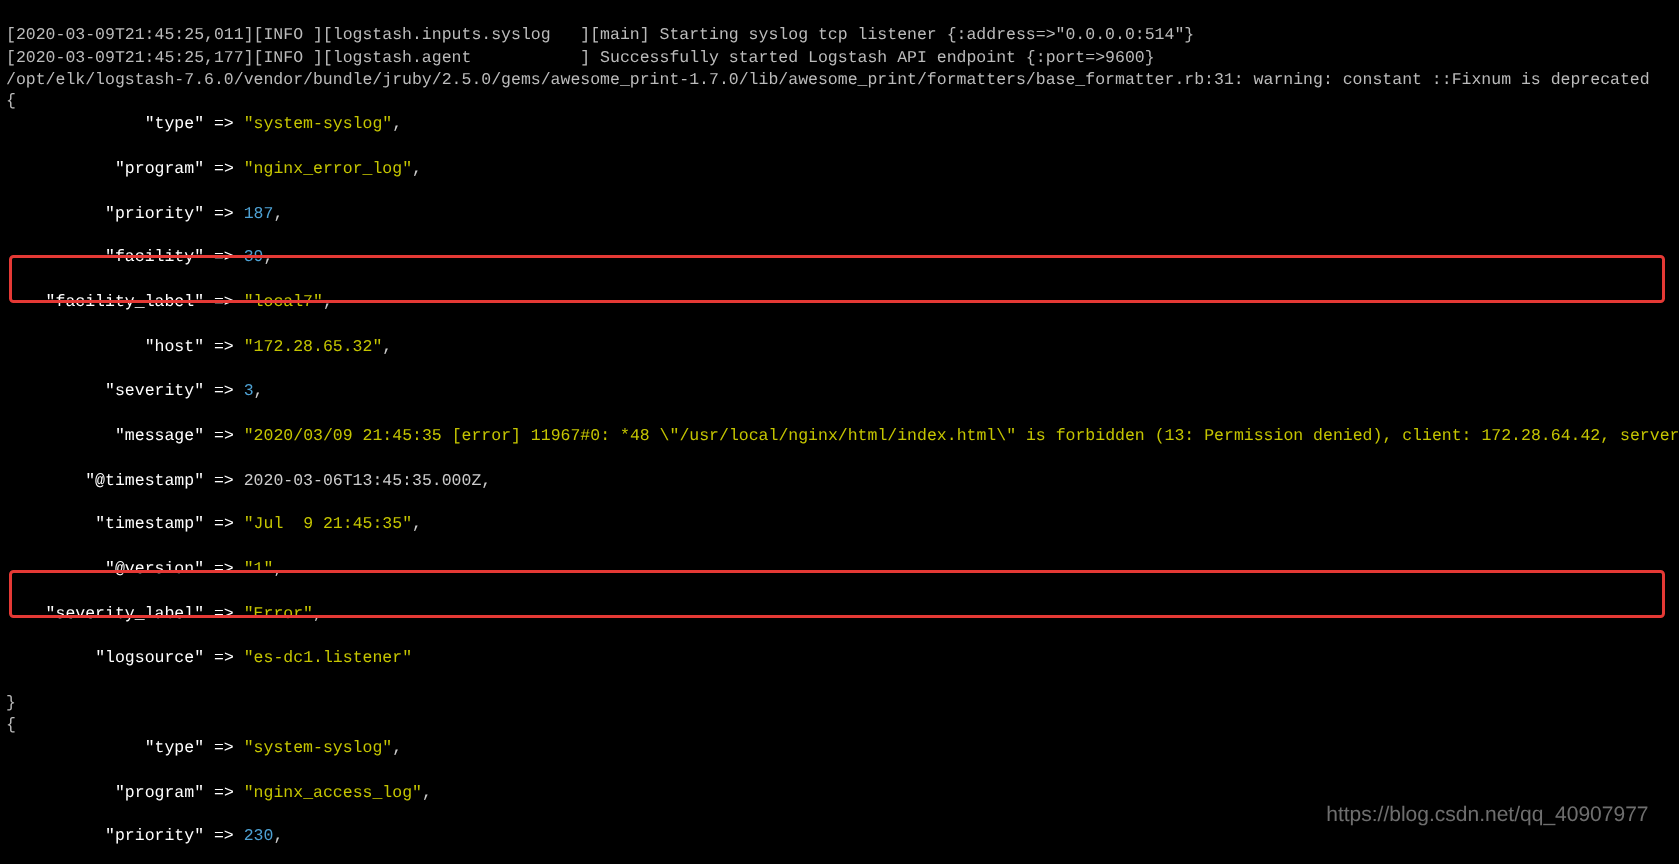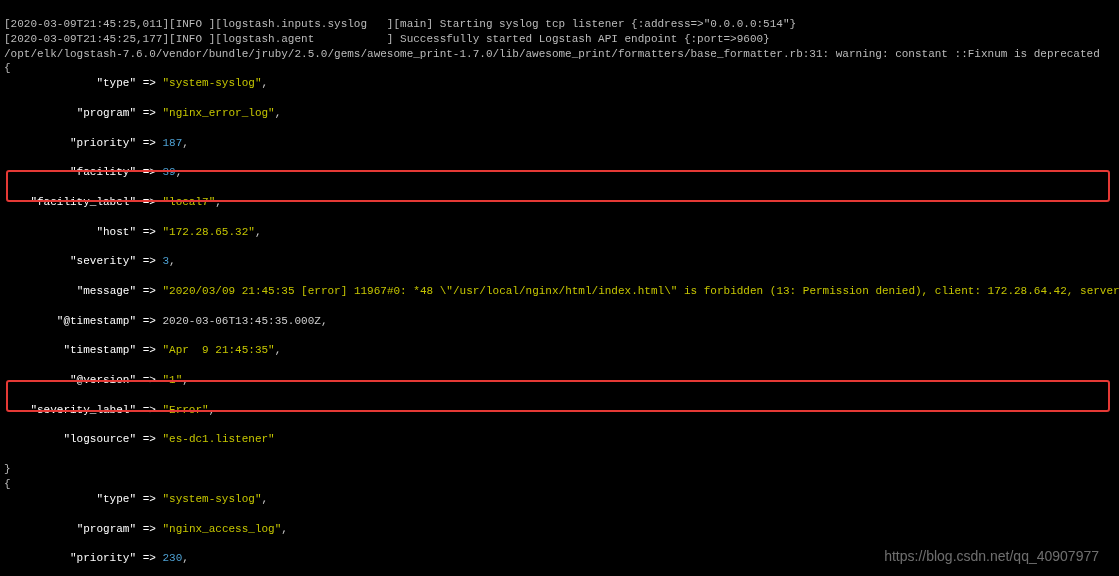--- a/index.html
+++ b/index.html
@@ -31,21 +31,21 @@
     position: absolute;
     border: 2px solid #e53935;
     border-radius: 3px;
     pointer-events: none;
   }
   .box1 { top: 170px; left: 6px; width: 1100px; height: 28px; }
   .box2 { top: 380px; left: 6px; width: 1100px; height: 28px; }
   .watermark {
     position: absolute;
     right: 20px;
-    bottom: 10px;
+    bottom: 24px;
     color: rgba(200,200,200,0.55);
     font-size: 14px;
     font-family: Arial, sans-serif;
   }
   .kv-row { display: block; }
 </style>
 </head>
 <body>
 
 <div class="terminal">
@@ -55,21 +55,21 @@
 <span class="brace">{</span>
 <span class="kv-row">              <span class="key">"type"</span> <span class="arrow">=&gt;</span> <span class="str">"<span>system-syslog</span>"</span>,</span>
 <span class="kv-row">           <span class="key">"program"</span> <span class="arrow">=&gt;</span> <span class="str">"<span>nginx_error_log</span>"</span>,</span>
 <span class="kv-row">          <span class="key">"priority"</span> <span class="arrow">=&gt;</span> <span class="num">187</span>,</span>
 <span class="kv-row">          <span class="key">"facility"</span> <span class="arrow">=&gt;</span> <span class="num">39</span>,</span>
 <span class="kv-row">    <span class="key">"facility_label"</span> <span class="arrow">=&gt;</span> <span class="str">"<span>local7</span>"</span>,</span>
 <span class="kv-row">              <span class="key">"host"</span> <span class="arrow">=&gt;</span> <span class="str">"<span>172.28.65.32</span>"</span>,</span>
 <span class="kv-row">          <span class="key">"severity"</span> <span class="arrow">=&gt;</span> <span class="num">3</span>,</span>
 <span class="kv-row">           <span class="key">"message"</span> <span class="arrow">=&gt;</span> <span class="str">"<span>2020/03/09 21:45:35 [error] 11967#0: *48 \"/usr/local/nginx/html/index.html\" is forbidden (13: Permission denied), client: 172.28.64.42, server: localhost, request: \"GET / HTTP/1.1\", host: \"172.28.65.32\"</span>"</span>,</span>
 <span class="kv-row">        <span class="key">"@timestamp"</span> <span class="arrow">=&gt;</span> <span>2020-03-06T13:45:35.000Z</span>,</span>
-<span class="kv-row">         <span class="key">"timestamp"</span> <span class="arrow">=&gt;</span> <span class="str">"<span>Apr  9 21:45:35</span>"</span>,</span>
+<span class="kv-row">         <span class="key">"timestamp"</span> <span class="arrow">=&gt;</span> <span class="str">"<span>Jul  9 21:45:35</span>"</span>,</span>
 <span class="kv-row">          <span class="key">"@version"</span> <span class="arrow">=&gt;</span> <span class="str">"<span>1</span>"</span>,</span>
 <span class="kv-row">    <span class="key">"severity_label"</span> <span class="arrow">=&gt;</span> <span class="str">"<span>Error</span>"</span>,</span>
 <span class="kv-row">         <span class="key">"logsource"</span> <span class="arrow">=&gt;</span> <span class="str">"<span>es-dc1.listener</span>"</span></span>
 <span class="brace">}</span>
 <span class="brace">{</span>
 <span class="kv-row">              <span class="key">"type"</span> <span class="arrow">=&gt;</span> <span class="str">"<span>system-syslog</span>"</span>,</span>
 <span class="kv-row">           <span class="key">"program"</span> <span class="arrow">=&gt;</span> <span class="str">"<span>nginx_access_log</span>"</span>,</span>
 <span class="kv-row">          <span class="key">"priority"</span> <span class="arrow">=&gt;</span> <span class="num">230</span>,</span>
 
 

